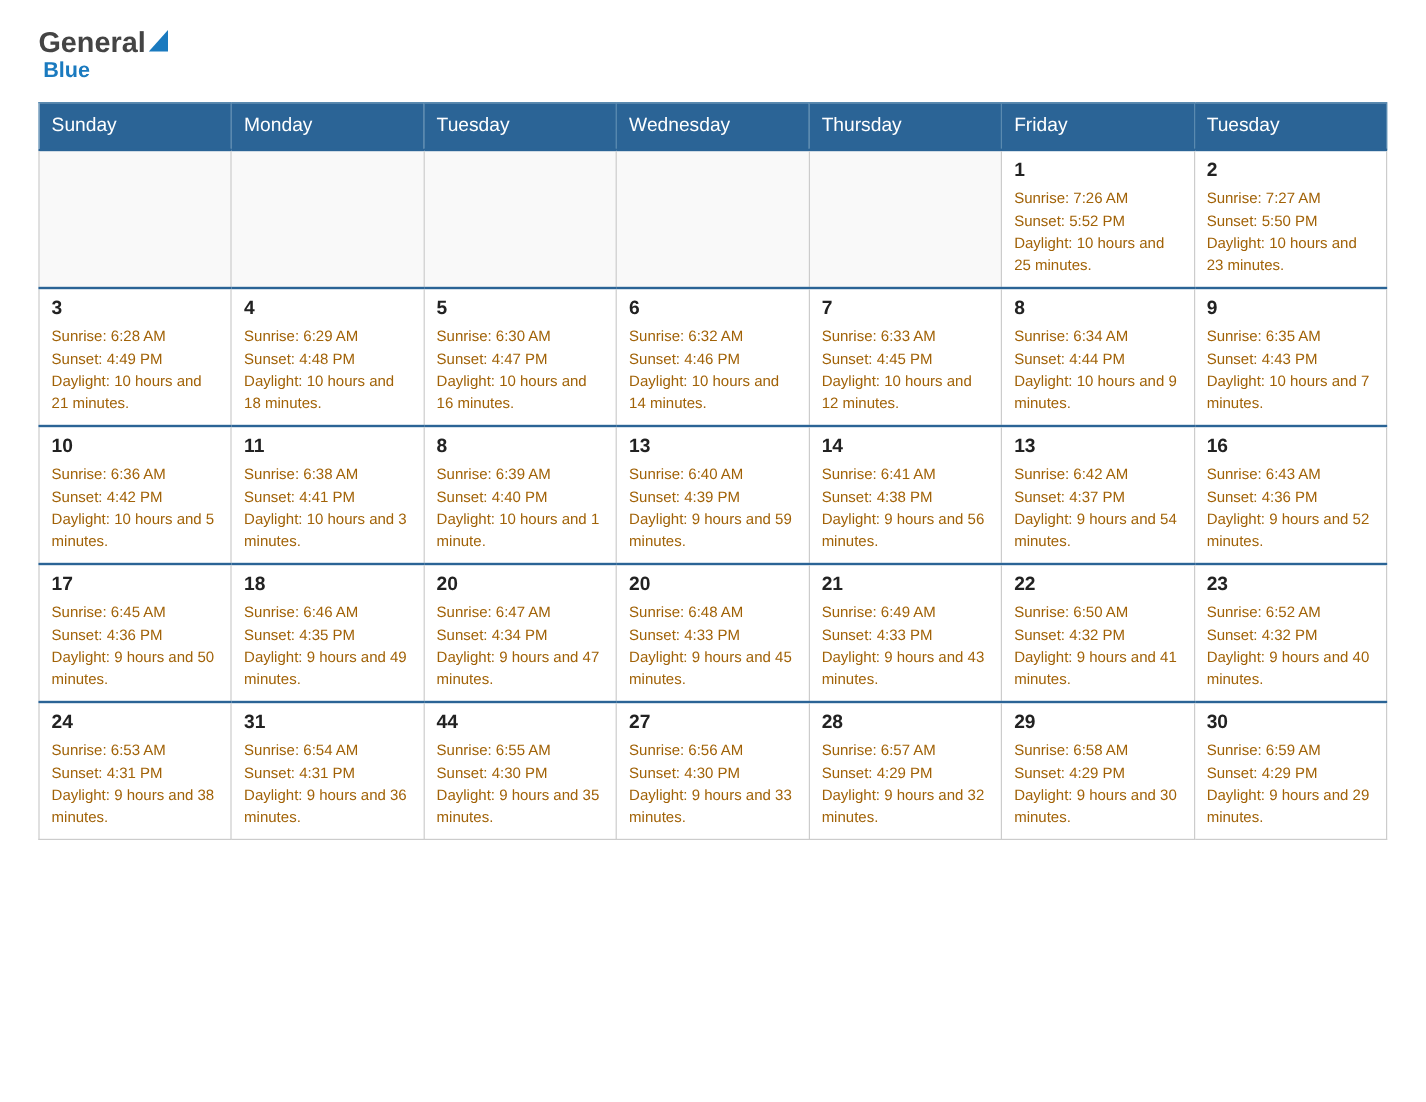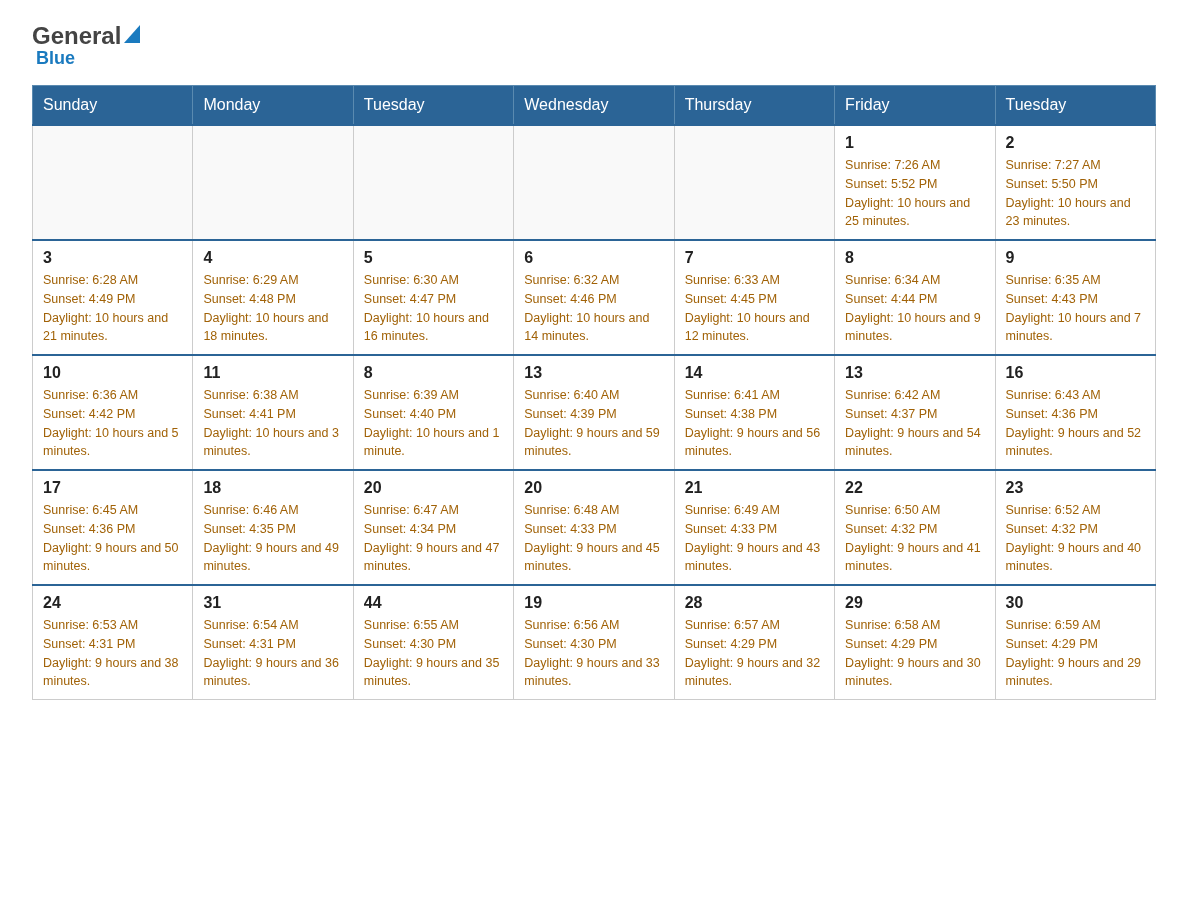--- a/index.html
+++ b/index.html
@@ -249,21 +249,21 @@
         </td>
         <td>
           <span class="day-num">31</span>
           <div class="day-info">Sunrise: 6:54 AM<br>Sunset: 4:31 PM<br>Daylight: 9 hours and 36 minutes.</div>
         </td>
         <td>
           <span class="day-num">44</span>
           <div class="day-info">Sunrise: 6:55 AM<br>Sunset: 4:30 PM<br>Daylight: 9 hours and 35 minutes.</div>
         </td>
         <td>
-          <span class="day-num">19</span>
+          <span class="day-num">27</span>
           <div class="day-info">Sunrise: 6:56 AM<br>Sunset: 4:30 PM<br>Daylight: 9 hours and 33 minutes.</div>
         </td>
         <td>
           <span class="day-num">28</span>
           <div class="day-info">Sunrise: 6:57 AM<br>Sunset: 4:29 PM<br>Daylight: 9 hours and 32 minutes.</div>
         </td>
         <td>
           <span class="day-num">29</span>
           <div class="day-info">Sunrise: 6:58 AM<br>Sunset: 4:29 PM<br>Daylight: 9 hours and 30 minutes.</div>
         </td>

